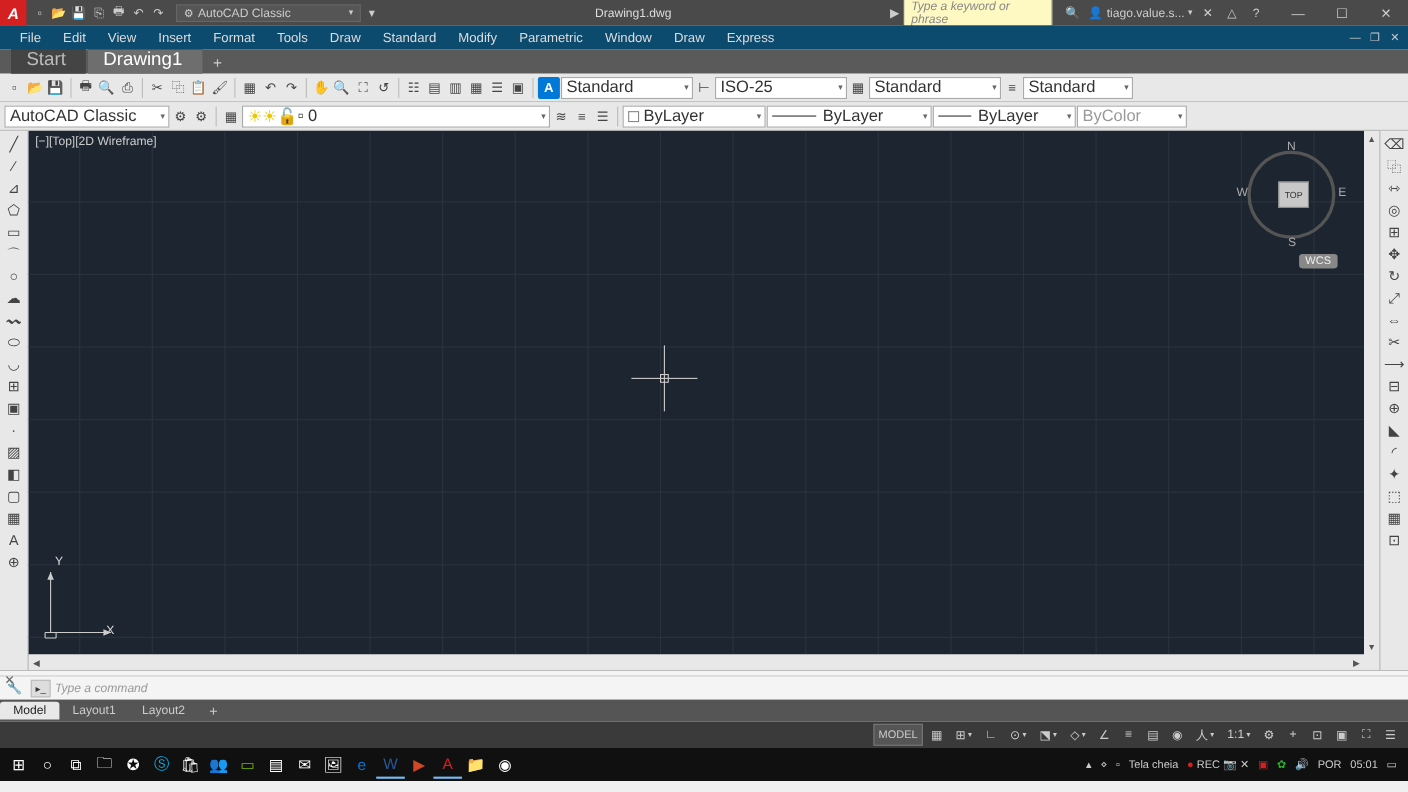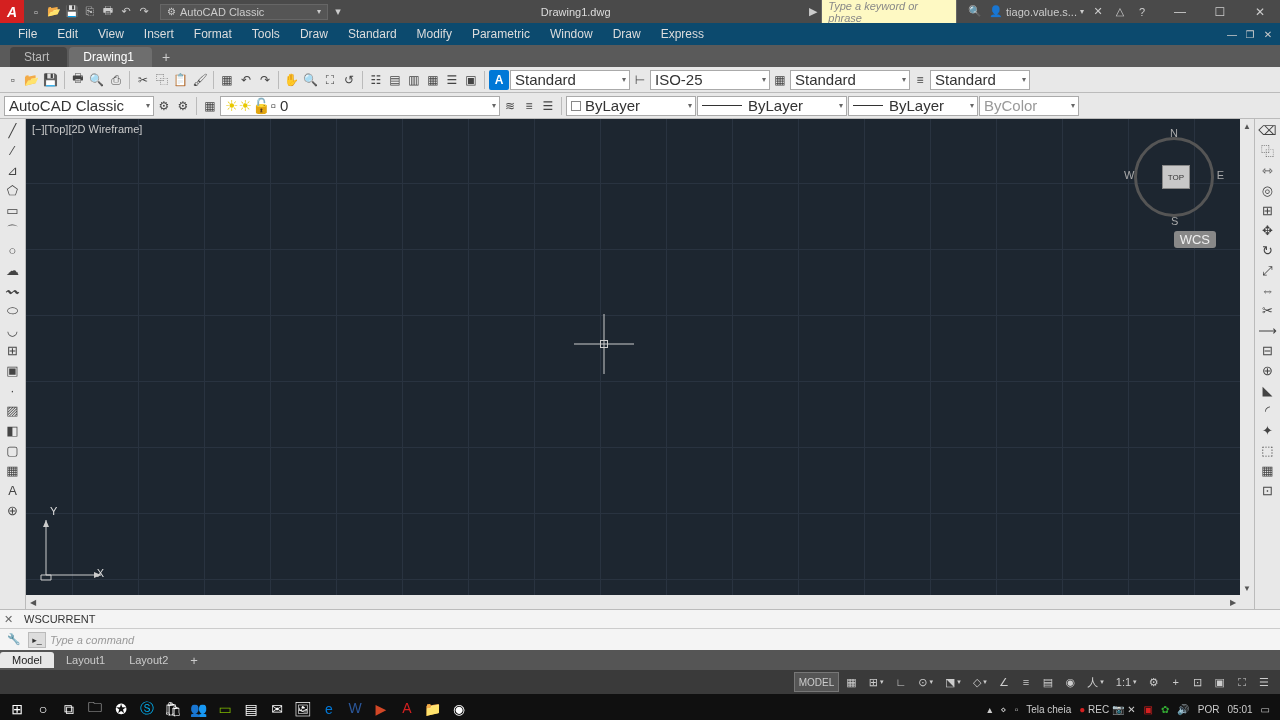--- a/index.html
+++ b/index.html
@@ -20,21 +20,21 @@
 .win-btn { width: 40px; height: 23px; display: flex; align-items: center; justify-content: center; color: #ccc; font-size: 12px; cursor:pointer;}
 
 
 .menubar { height: 22px; background: #0c4a6e; display: flex; align-items: center; padding: 0 8px; color: #ddd; font-size: 12px; position: relative;}
 .menubar .mitem { padding: 2px 10px; cursor: pointer; }
 .menubar-right { position:absolute; right:4px; display:flex; gap:2px;}
 .menubar-right span { width:16px; height:14px; display:flex; align-items:center; justify-content:center; font-size:10px; color:#ccc; cursor:pointer;}
 
 
 .doctabs { height: 22px; background: #5a5a5a; display: flex; align-items: flex-end; padding-left: 10px; }
-.doctab { background: #444; color: #bbb; padding: 3px 18px 3px 14px; font-size: 12px; border-radius: 4px 4px 0 0; margin-right: 2px; cursor: pointer; }
+.doctab { background: #444; color: #bbb; padding: 3px 18px 3px 14px; font-size: 17px; border-radius: 4px 4px 0 0; margin-right: 2px; cursor: pointer; }
 .doctab.active { background: #6e6e6e; color: #fff; }
 .doctab-add { color: #ccc; padding: 2px 8px; cursor: pointer; font-size: 14px;}
 
 
 .toolbar { height: 26px; background: #e8e8e8; border-bottom: 1px solid #bbb; display: flex; align-items: center; padding: 0 4px; gap: 1px; font-size: 11px; }
 .tbtn { width: 18px; height: 20px; border: 1px solid transparent; display: flex; align-items: center; justify-content: center; color: #444; font-size: 12px; cursor: pointer; }
 .tsep { width: 1px; height: 18px; background: #bbb; margin: 0 3px; }
 .dd { height: 20px; border: 1px solid #aaa; background: #fff; padding: 0 4px; display: flex; align-items: center; font-size: 15px; color: #333; cursor: pointer; position:relative;}
 .dd::after { content: "▾"; font-size: 8px; color: #666; position:absolute; right:3px;}
 .a-badge { width:20px; height:20px; background:#0078d7; color:#fff; display:flex; align-items:center; justify-content:center; font-weight:bold; font-size:12px; border-radius:2px;}
@@ -64,21 +64,21 @@
 .ucs .x { position:absolute; right:12px; bottom:6px;}
 .ucs svg { position:absolute; left:0; bottom:0;}
 
 .viewcube { position:absolute; top:8px; right:30px; width:100px; height:100px;}
 .vc-ring { position:absolute; inset:10px; border:3px solid #555; border-radius:50%;}
 .vc-top { position:absolute; left:38px; top:38px; width:28px; height:24px; background:#c8c8c8; color:#333; font-size:8px; display:flex; align-items:center; justify-content:center; border:1px solid #888;}
 .vc-n { position:absolute; top:0; left:46px; color:#aaa; font-size:11px;}
 .vc-s { position:absolute; bottom:0; left:47px; color:#aaa; font-size:11px;}
 .vc-e { position:absolute; right:0; top:42px; color:#aaa; font-size:11px;}
 .vc-w { position:absolute; left:0; top:42px; color:#aaa; font-size:11px;}
-.wcs-badge { position:absolute; top:112px; right:38px; background:#888; color:#eee; font-size:13px; padding:1px 6px; border-radius:3px;}
+.wcs-badge { position:absolute; top:112px; right:38px; background:#888; color:#eee; font-size:10px; padding:1px 6px; border-radius:3px;}
 
 .scroll-v { position:absolute; right:0; top:0; bottom:14px; width:14px; background:#e8e8e8;}
 .scroll-v .arrow { height:14px; display:flex; align-items:center; justify-content:center; font-size:8px; color:#555;}
 .scroll-h { position:absolute; left:0; right:14px; bottom:0; height:14px; background:#e8e8e8; display:flex; justify-content:space-between;}
 .scroll-h .arrow { width:14px; display:flex; align-items:center; justify-content:center; font-size:8px; color:#555;}
 
 
 .cmd-area { background:#f4f4f4; border-top:1px solid #bbb; font-family: Consolas, monospace; font-size:11px; color:#333;}
 .cmd-hist { padding: 2px 6px 2px 24px; position:relative; line-height:14px;}
 .cmd-hist .xbtn { position:absolute; left:4px; top:2px; color:#666; cursor:pointer;}
@@ -336,21 +336,20 @@
     <span class="vbtn">✦</span>
     <span class="vbtn">⬚</span>
     <span class="vbtn">▦</span>
     <span class="vbtn">⊡</span>
   </div>
 </div>
 
 <div class="cmd-area">
   <div class="cmd-hist">
     <span class="xbtn">✕</span>
-    <div>WSCURRENT</div>
   </div>
   <div class="cmd-input-row">
     <span class="vbtn" style="font-size:11px">🔧</span>
     <span class="cmd-chev">▸_</span>
     <span class="cmd-prompt">Type a command</span>
   </div>
 </div>
 
 <div class="layout-tabs">
   <div class="ltab active">Model</div>

